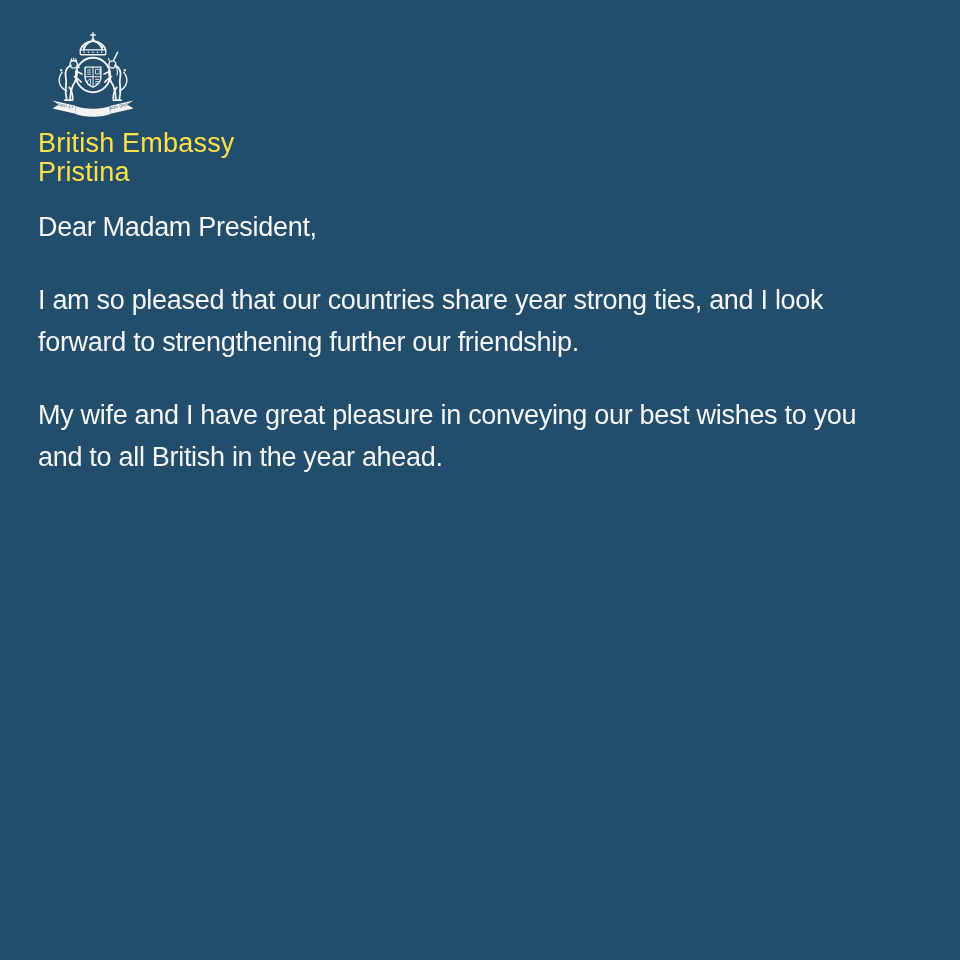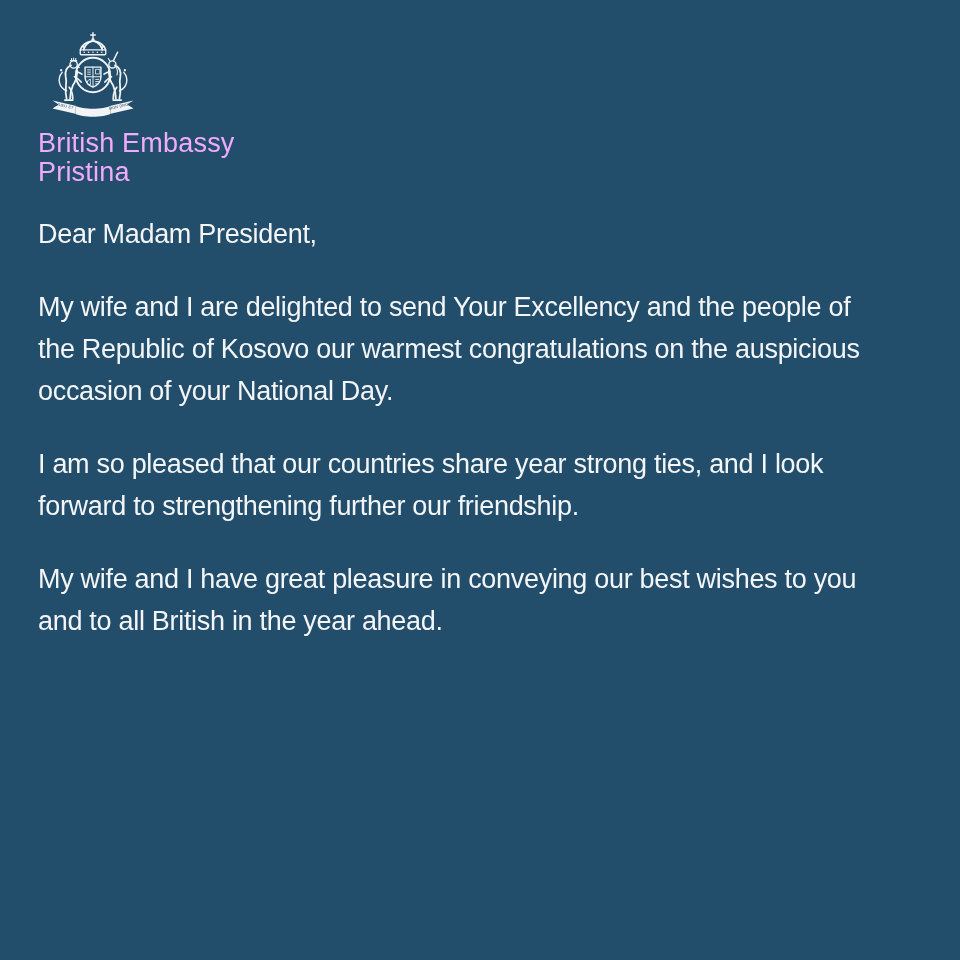--- a/index.html
+++ b/index.html
@@ -24,28 +24,28 @@
     height: 88px;
     margin-left: 2px;
   }
   .crest svg {
     display: block;
     width: 106px;
     height: 88px;
   }
   .brand {
     margin-top: 10px;
-    color: #f0abfc;
+    color: #fde047;
     font-size: 27px;
     line-height: 28.5px;
     letter-spacing: 0.2px;
     white-space: pre-line;
   }
   .letter {
-    margin-top: 27px;
+    margin-top: 20px;
     max-width: 905px;
   }
   .letter p {
     margin: 0 0 31px 0;
     color: #F3F5F6;
     font-size: 27px;
     line-height: 42px;
     letter-spacing: -0.3px;
     white-space: pre-line;
   }
@@ -147,22 +147,19 @@
         <text transform="translate(91.5,86.8) rotate(-12.5)" text-anchor="middle" font-size="4.4" fill="#224E6C" stroke="none" letter-spacing="0.2">MON DROIT</text>
       </g>
     </svg>
   </div>
 
   <div class="brand">British Embassy
 Pristina</div>
 
   <div class="letter">
     <p>Dear Madam President,</p>
-    <p>My wife and I are delighted to send Your Excellency and the people of
-the Republic of Kosovo our warmest congratulations on the auspicious
-occasion of your National Day.</p>
     <p>I am so pleased that our countries share year strong ties, and I look
 forward to strengthening further our friendship.</p>
     <p>My wife and I have great pleasure in conveying our best wishes to you
 and to all British in the year ahead.</p>
   </div>
 
 </div>
 
 </body></html>

